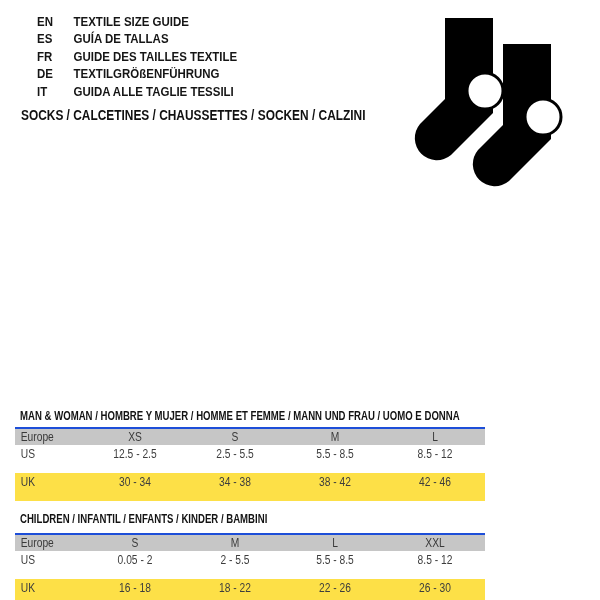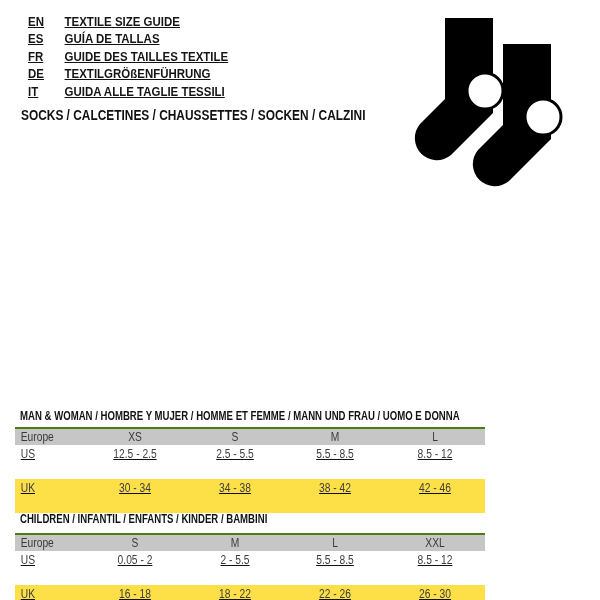--- a/index.html
+++ b/index.html
@@ -13,23 +13,22 @@
     height: 600px;
     background: #ffffff;
     overflow: hidden;
     font-family: "Liberation Sans", sans-serif;
     color: #111111;
   }
 
   
   .lang-block {
     position: absolute;
-    left: 28px;
+    left: 37px;
     top: 13px;
-    text-decoration: underline;
   }
   .lang-row {
     display: flex;
     line-height: 17.4px;
     font-size: 13.5px;
     font-weight: bold;
     color: #151515;
     transform: scaleX(0.85);
     transform-origin: left center;
     white-space: nowrap;
@@ -89,28 +88,27 @@
     width: 470px;
   }
   .size-table.t1 { top: 427px; }
   .size-table.t2 { top: 533px; }
 
   .thead {
     display: flex;
     height: 16px;
     line-height: 16px;
     background: #c6c6c6;
-    border-top: 2px solid #4d7c0f;
+    border-top: 2px solid #1d4ed8;
   }
   .trow {
     display: flex;
-    height: 34px;
+    height: 28px;
     line-height: 18px;
     background: #ffffff;
-    text-decoration: underline;
   }
   .trow.alt { background: #fde047; }
 
   .cell {
     font-size: 12.5px;
     color: #3d3d3d;
     white-space: nowrap;
     transform: scaleX(0.82);
     transform-origin: center center;
   }

